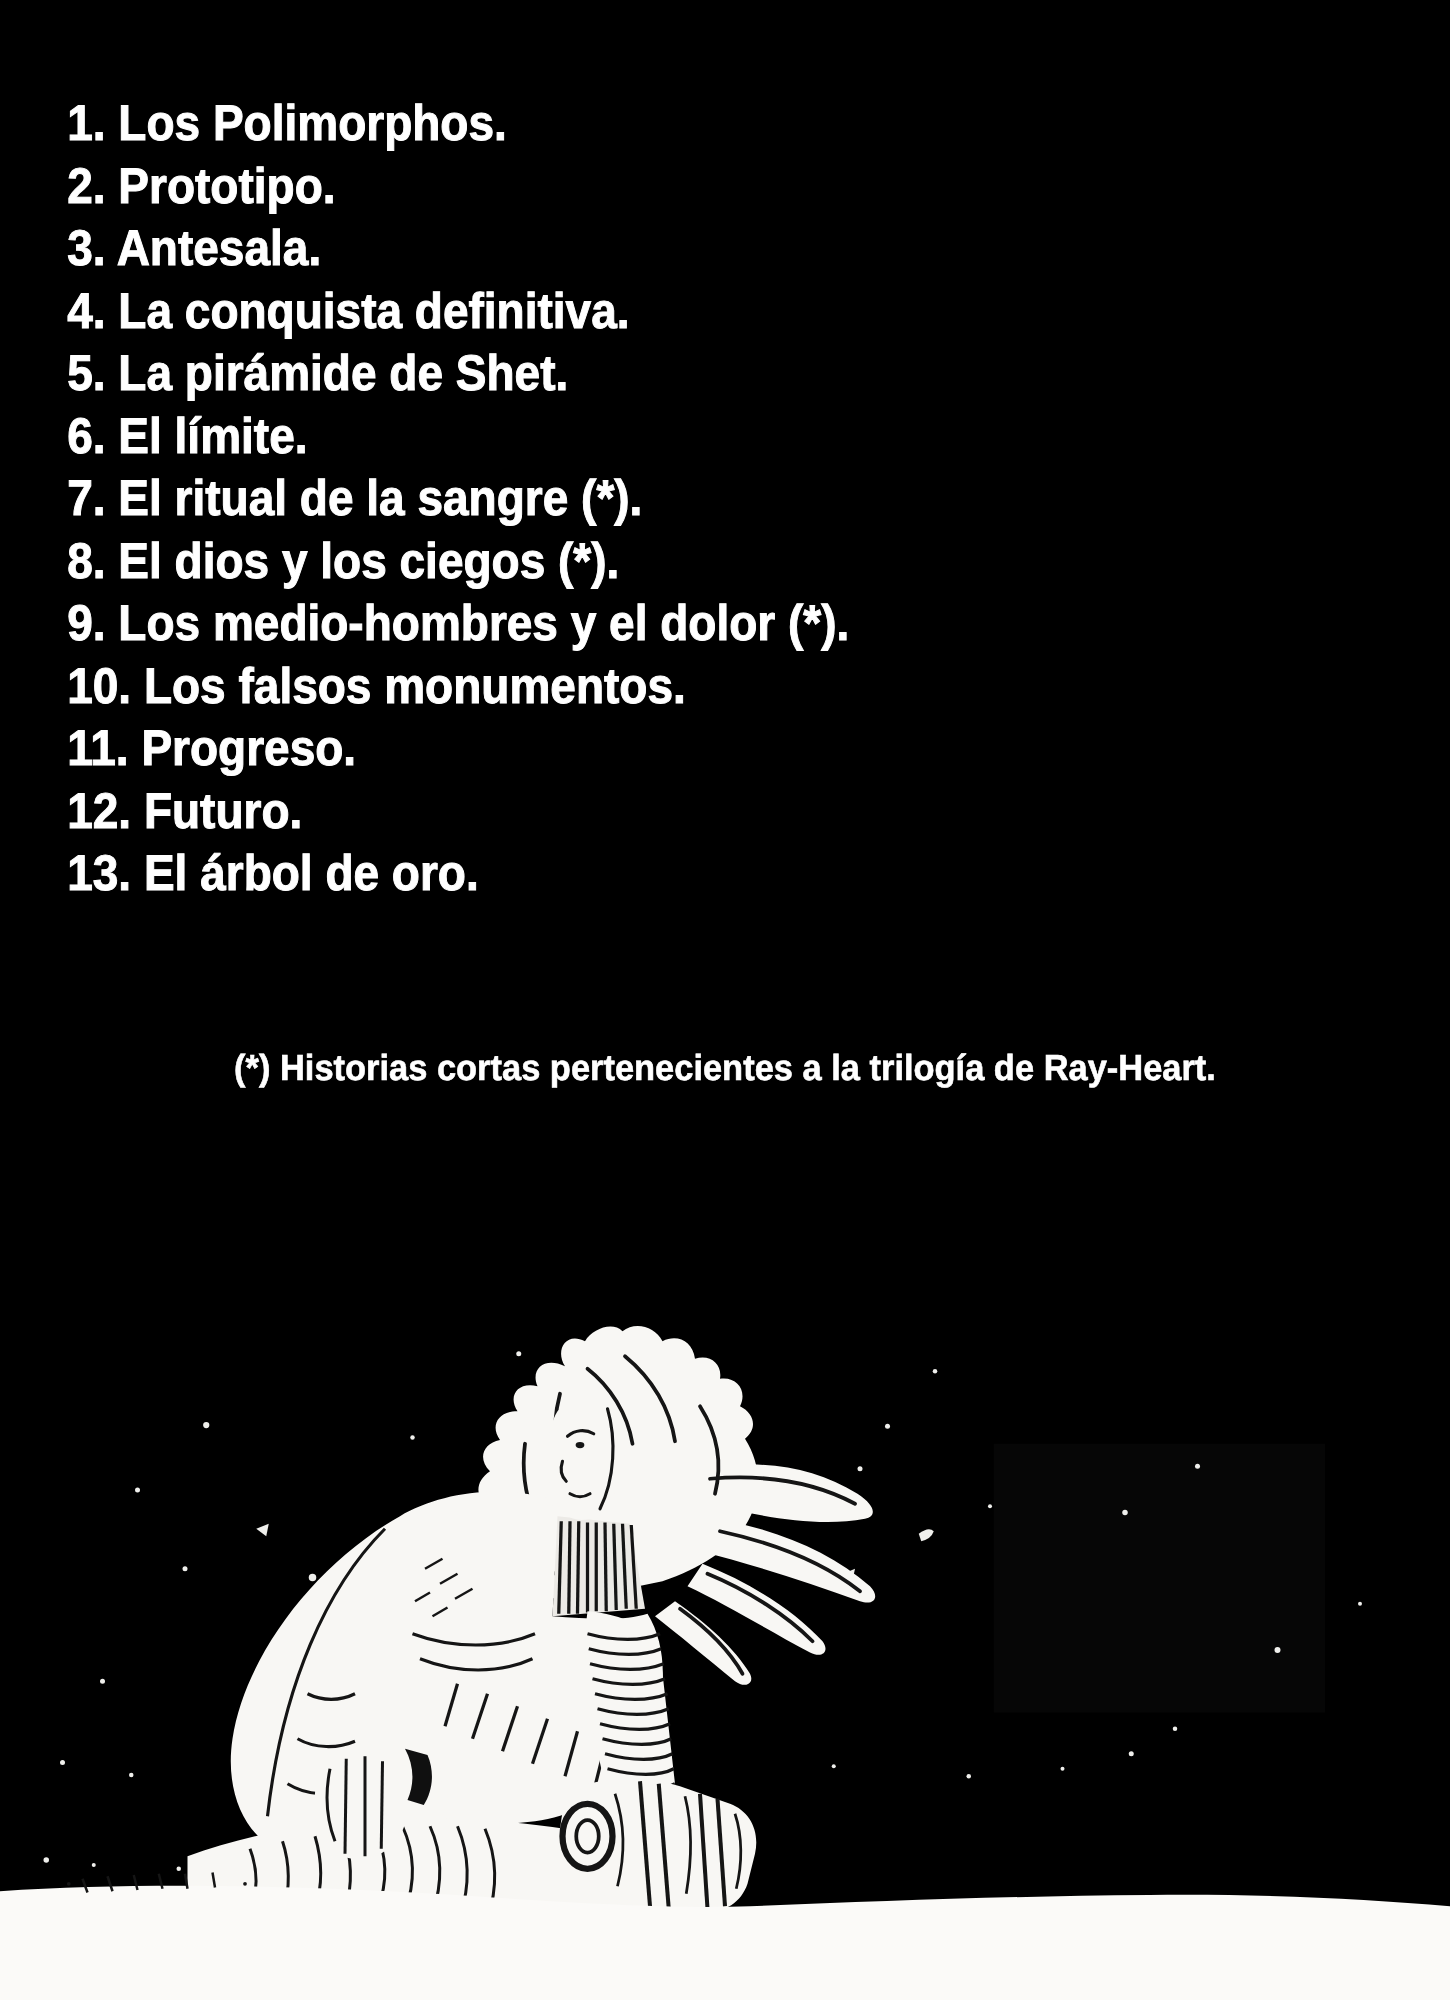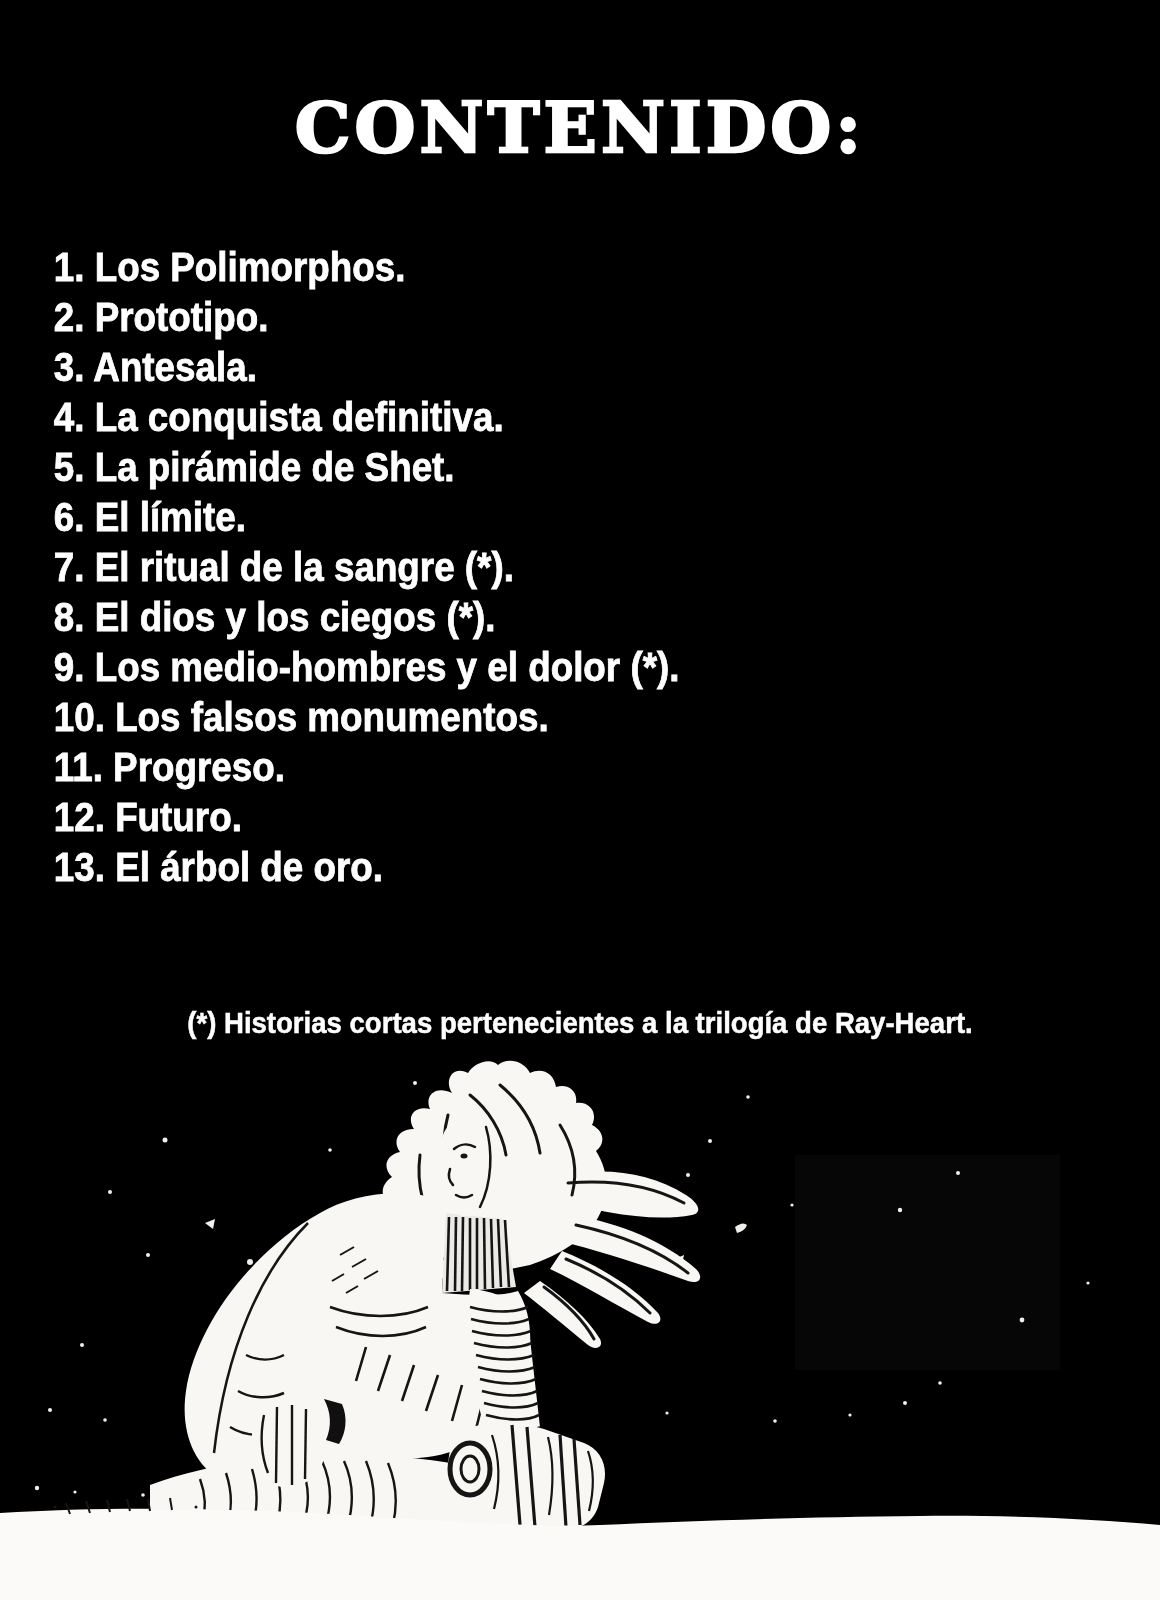--- a/index.html
+++ b/index.html
@@ -53,21 +53,20 @@
     left: 0; bottom: 0;
     width: 1160px; height: 545px;
   }
   .illustration svg { display: block; }
 </style>
 </head>
 <body>
 
 <div class="page">
 
-  <h1 class="title">CONTENIDO:</h1>
 
   <ol class="toc">
 
       <li>1. Los Polimorphos.</li>
 
       <li>2. Prototipo.</li>
 
       <li>3. Antesala.</li>
 
       <li>4. La conquista definitiva.</li>

